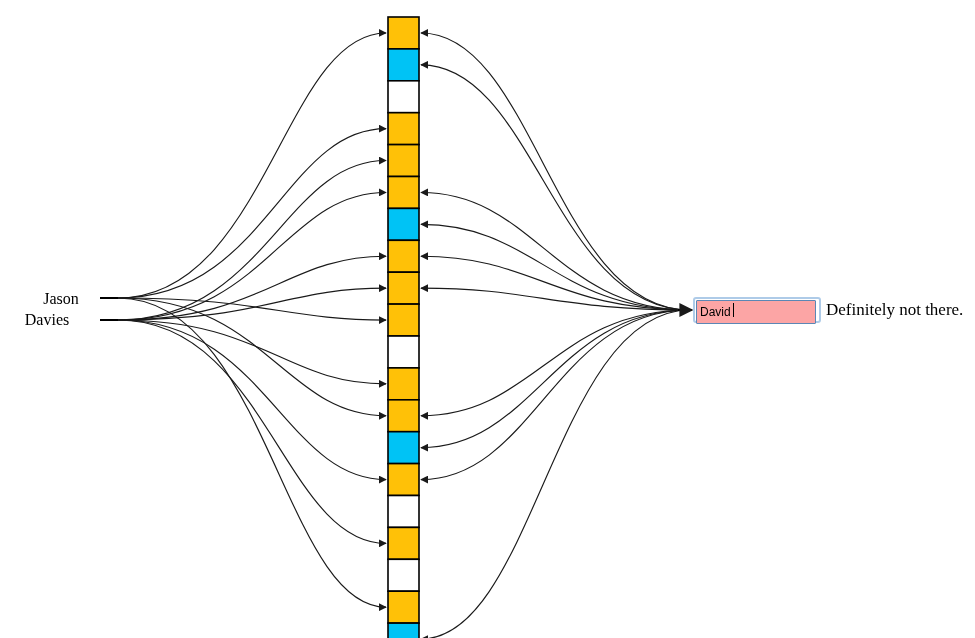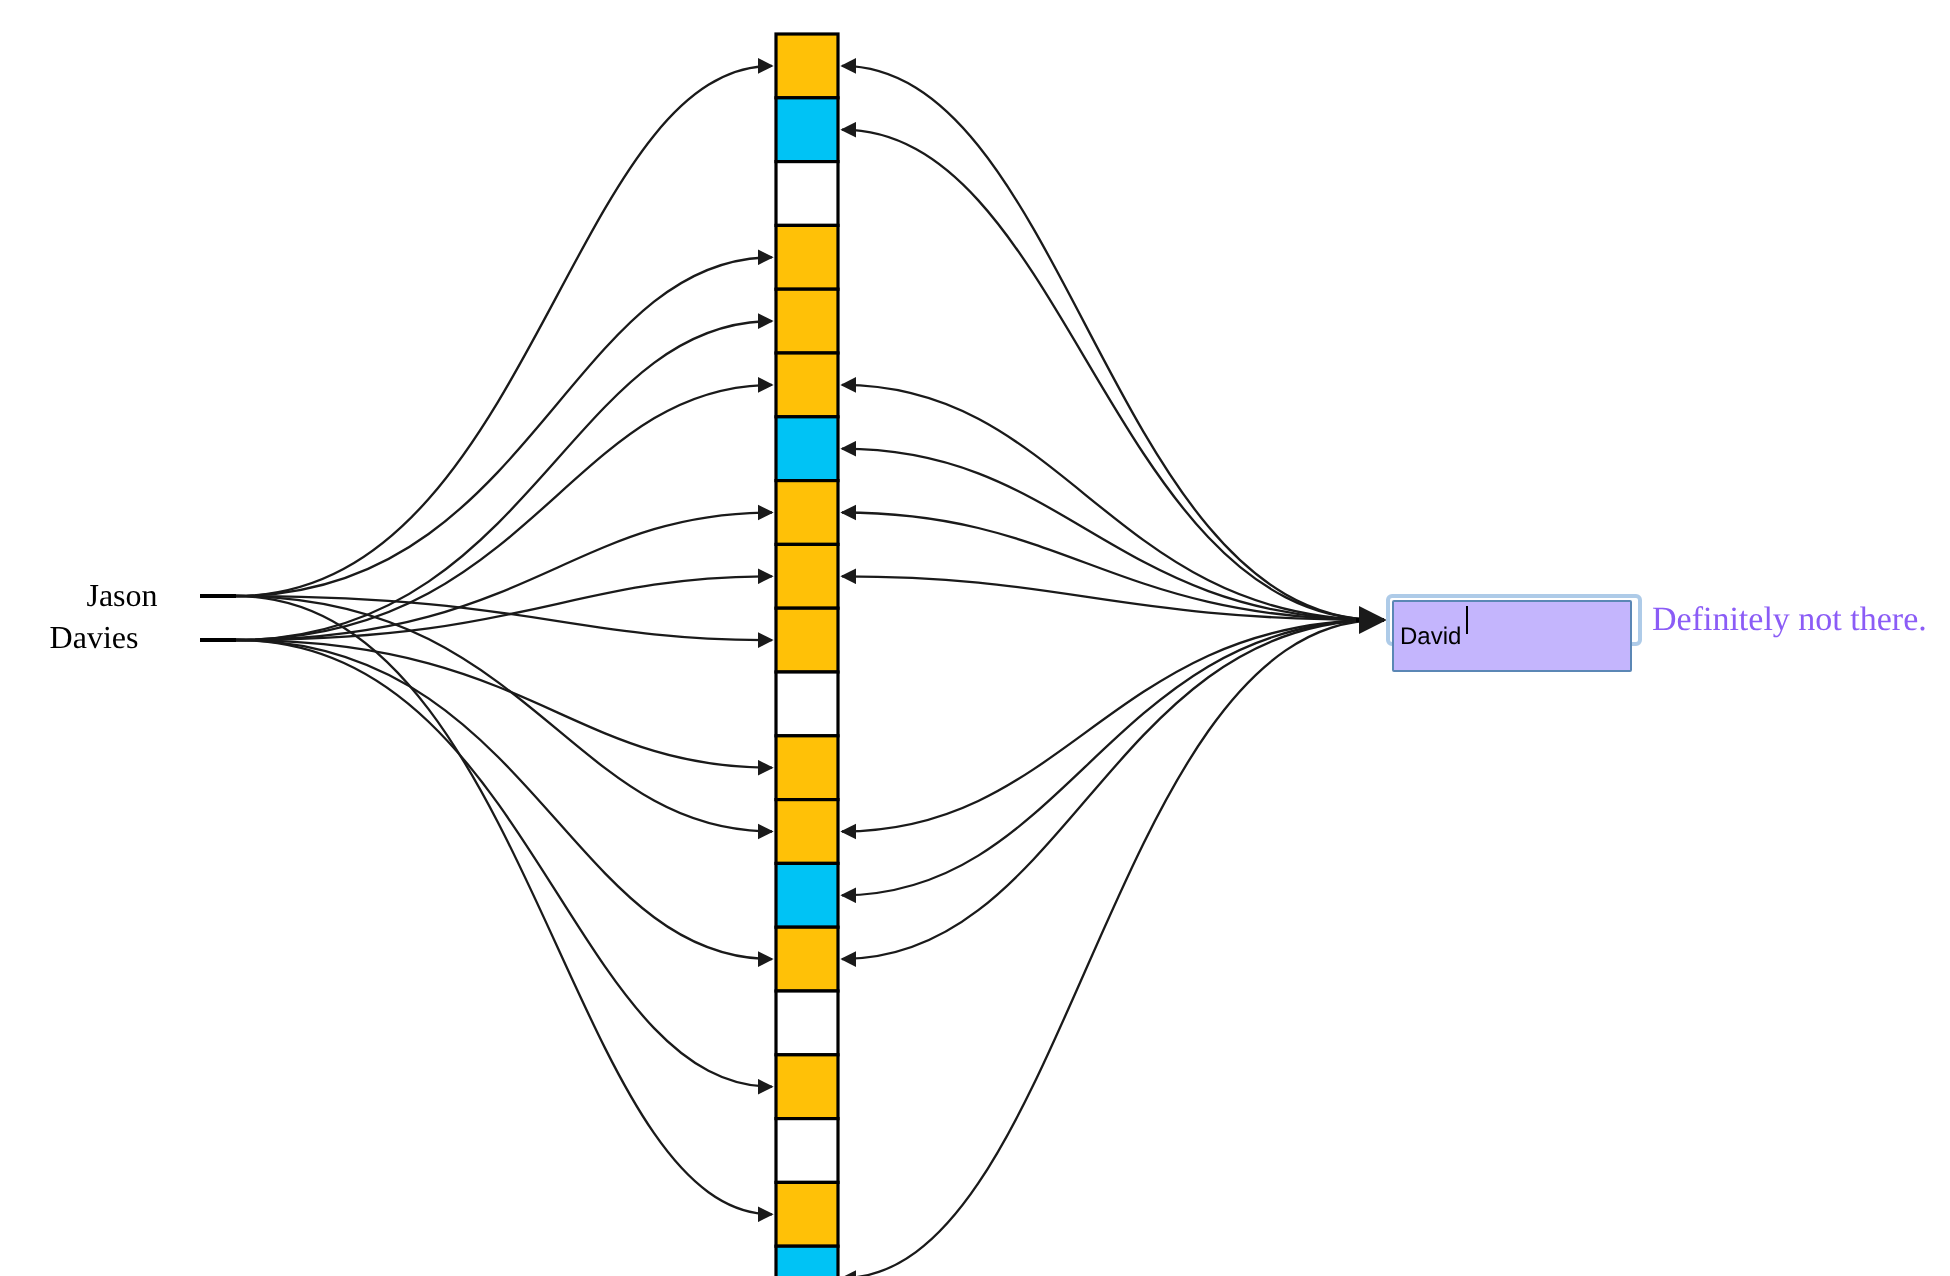--- a/index.html
+++ b/index.html
@@ -49,46 +49,46 @@
     border: 2px solid #aecbe8;
     border-radius: 3px;
     background: #ffffff;
     padding: 0;
   }
   #name-input {
     position: absolute;
     left: 1px;
     top: 1px;
     width: 120px;
-    height: 36px;
+    height: 24px;
     box-sizing: border-box;
     border: 1px solid #5b87b5;
     border-radius: 1px;
-    background: #c4b5fd;
+    background: #fca5a5;
     font-family: "Liberation Sans", sans-serif;
     font-size: 12px;
     color: #000000;
     padding: 1px 3px;
     outline: none;
   }
   #caret {
     position: absolute;
     left: 38px;
     top: 4px;
     width: 1px;
     height: 14px;
     background: #000000;
   }
   #note-text {
     position: absolute;
     left: 826px;
     top: 300px;
     font-family: "Liberation Serif", serif;
     font-size: 17px;
-    color: #8b5cf6;
+    color: #000000;
     white-space: nowrap;
   }
   #watermark {
     position: absolute;
     left: 812px;
     top: 600px;
     font-family: "DejaVu Sans", sans-serif;
     font-size: 15px;
     color: #d8d8d8;
     white-space: nowrap;

